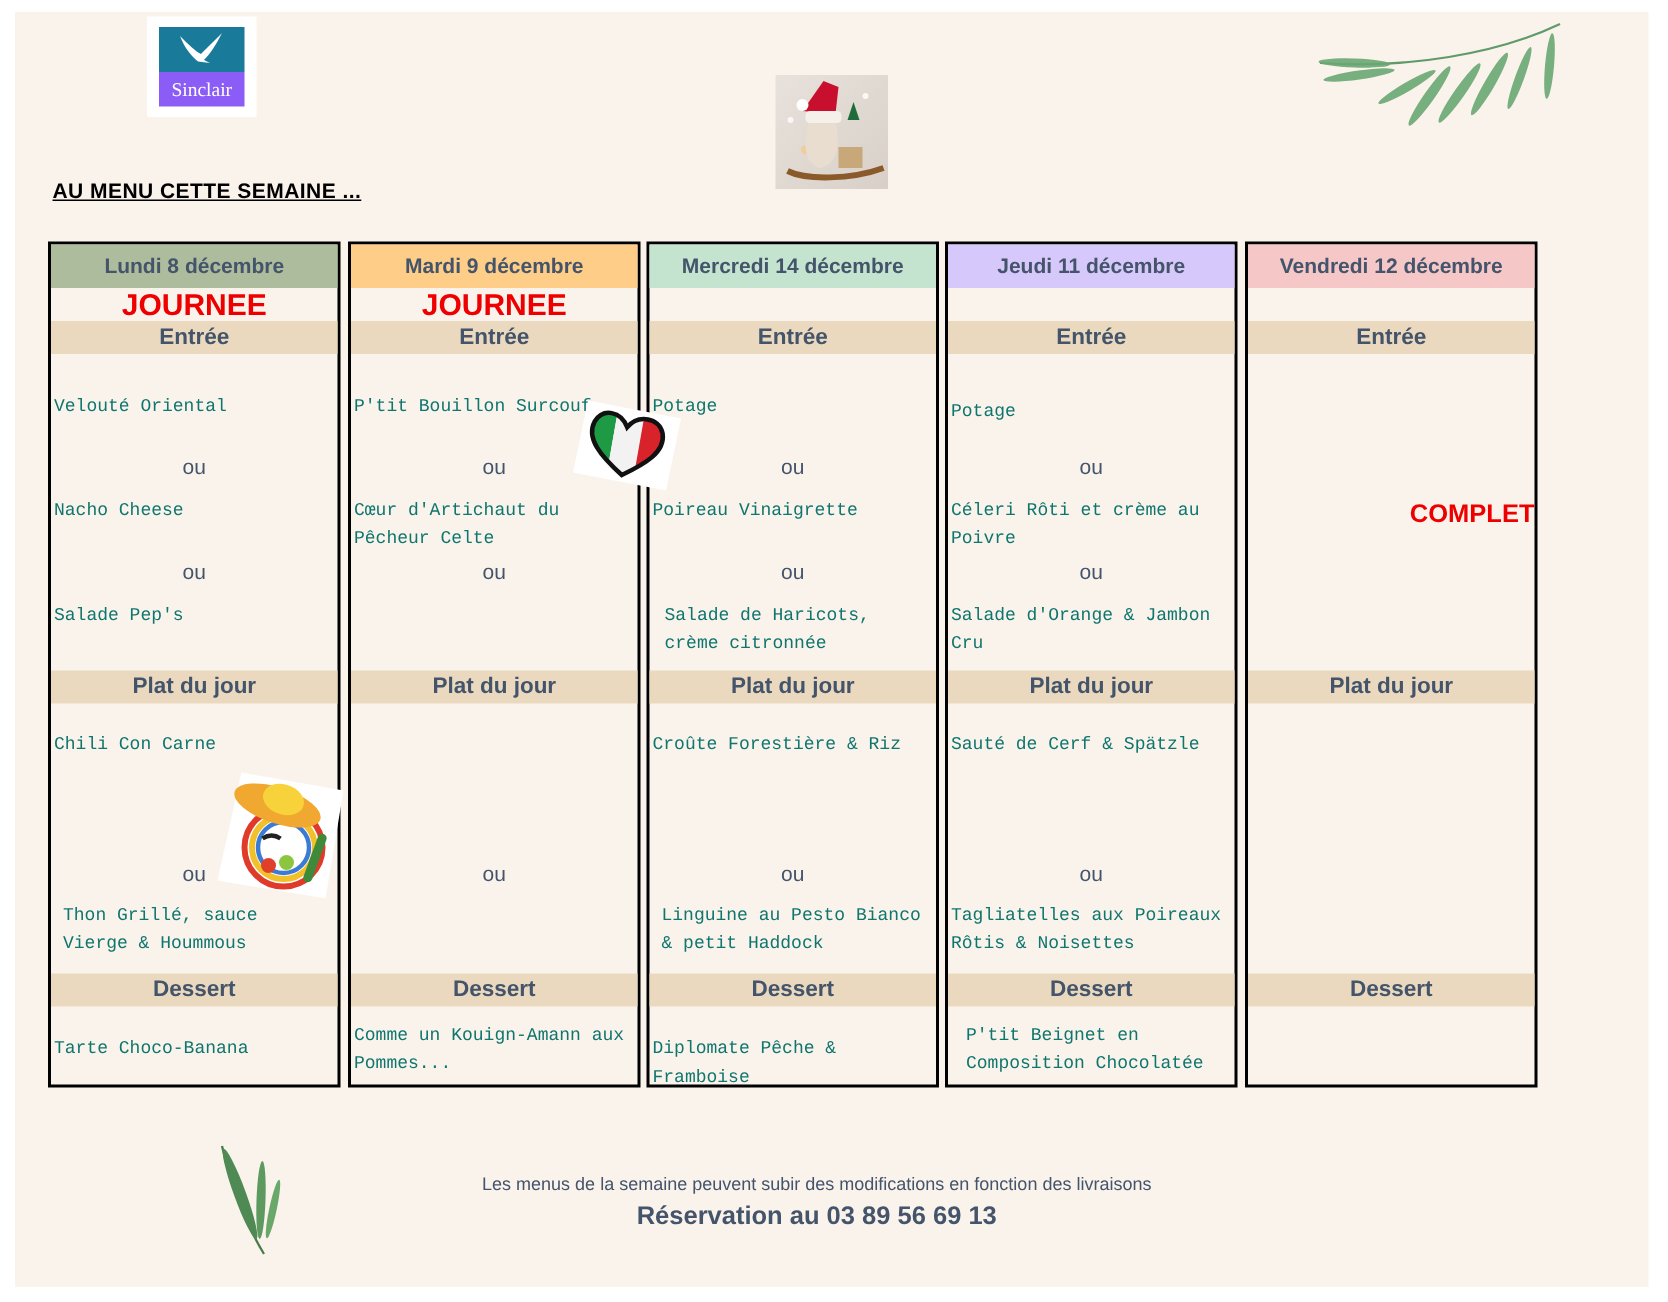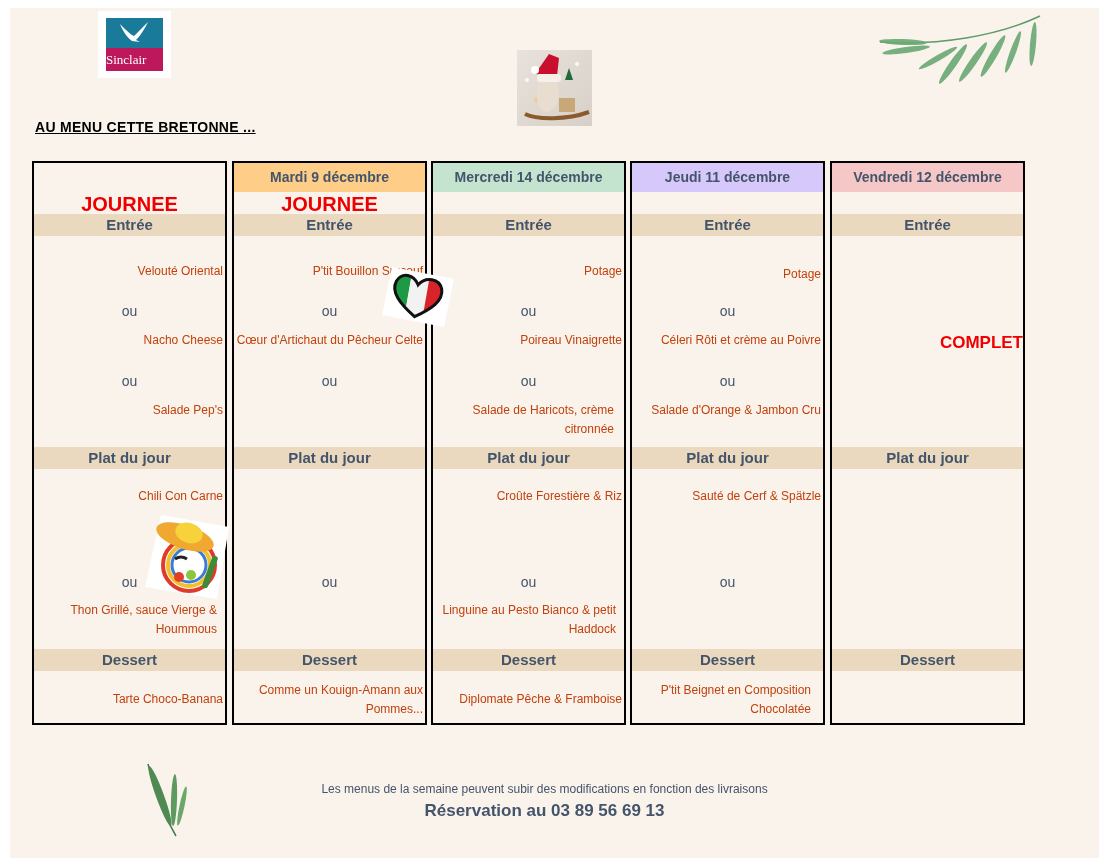--- a/index.html
+++ b/index.html
@@ -2,35 +2,35 @@
 <html><head>
 <meta charset="utf-8">
 <style>
   * { box-sizing: border-box; margin: 0; padding: 0; }
   html, body { width: 1112px; height: 868px; background: #ffffff; overflow: hidden; }
   body { font-family: "Liberation Sans", "DejaVu Sans", sans-serif; color: #44546a; position: relative; }
   .sheet { position: absolute; left: 10px; top: 8px; width: 1089px; height: 850px; background: #faf3ec; }
 
   .logo { position: absolute; left: 98px; top: 11px; width: 73px; height: 67px; background: #fff; padding: 7px 8px; }
   .logo .top { height: 30px; background: #1a7a9a; position: relative; }
-  .logo .bot { height: 23px; background: #be185d; color: #fff; font-family: "Liberation Serif", serif; font-size: 13px; text-align: left; line-height: 23px; }
+  .logo .bot { height: 23px; background: #8b5cf6; color: #fff; font-family: "Liberation Serif", serif; font-size: 13px; text-align: center; line-height: 23px; }
   .logo svg { position: absolute; left: 12px; top: 2px; }
 
   .xmas { position: absolute; left: 517px; top: 50px; width: 75px; height: 76px; background: linear-gradient(135deg,#e8e2dc,#d8d0c8); overflow: hidden; }
 
   .branch-top { position: absolute; left: 878px; top: 14px; }
   .branch-bot { position: absolute; left: 140px; top: 760px; }
 
   .headline { position: absolute; left: 35px; top: 119px; font-weight: bold; font-size: 14px; color: #000; text-decoration: underline; letter-spacing: 0.3px; }
 
   .col { position: absolute; top: 161px; width: 195px; height: 564px; border: 2px solid #000; background: #faf3ec; }
   .col .hdr { position: absolute; left: 0; right: 0; top: 0; height: 29px; font-weight: bold; font-size: 14px; text-align: center; line-height: 29px; color: #44546a; }
   .col .theme { position: absolute; left: 0; right: 0; top: 31px; height: 20px; font-weight: bold; font-size: 20px; color: #ee0000; text-align: center; line-height: 20px; }
   .col .sec { position: absolute; left: 0; right: 0; height: 22px; background: #ead9bf; font-weight: bold; font-size: 15px; text-align: center; line-height: 22px; color: #44546a; }
-  .col .item { position: absolute; left: 2px; right: 2px; font-size: 12px; line-height: 19px; text-align: right; color: #c2410c; }
+  .col .item { position: absolute; left: 2px; right: 2px; font-size: 12px; line-height: 19px; text-align: left; color: #0f766e; font-family: Liberation Mono, monospace; }
   .col .ou { position: absolute; left: 0; right: 0; font-size: 14px; text-align: center; color: #44546a; }
   .col .complet { position: absolute; left: 0; right: 0; top: 170px; font-weight: bold; font-size: 17px; color: #ee0000; text-align: right; }
 
   .sticker { position: absolute; z-index: 5; }
 
   .footer-note { position: absolute; left: 0; width: 1089px; top: 782px; font-size: 12px; text-align: center; color: #44546a; }
   .footer-res { position: absolute; left: 0; width: 1089px; top: 801px; font-size: 17px; font-weight: bold; text-align: center; color: #44546a; }
 </style>
 </head>
 <body>
@@ -79,23 +79,24 @@
 
 <div class="branch-bot">
   <svg width="60" height="80" viewBox="0 0 60 80">
     <path d="M8 4 C14 30, 24 56, 36 76" stroke="#4a7a4a" stroke-width="1.5" fill="none"></path>
     <ellipse cx="20" cy="36" rx="4" ry="32" fill="#4f8a55" transform="rotate(-20 20 36)"></ellipse>
     <ellipse cx="34" cy="40" rx="3" ry="26" fill="#5e9a60" transform="rotate(2 34 40)"></ellipse>
     <ellipse cx="42" cy="46" rx="2.5" ry="20" fill="#6aa86a" transform="rotate(12 42 46)"></ellipse>
   </svg>
 </div>
 
-<div class="headline">AU MENU CETTE BRETONNE ...</div>
+<div class="headline">AU MENU CETTE SEMAINE ...</div>
 
 <div class="col" style="left:32px;">
+  <div class="hdr" style="background:#adbc9c;">Lundi 8 décembre</div>
   <div class="theme">JOURNEE MEXICAINE</div>
   <div class="sec" style="top:51px;">Entrée</div>
   <div class="item" style="top:99px;">Velouté Oriental</div>
   <div class="ou" style="top:140px;">ou</div>
   <div class="item" style="top:168px;">Nacho Cheese</div>
   <div class="ou" style="top:210px;">ou</div>
   <div class="item" style="top:238px;">Salade Pep's</div>
   <div class="sec" style="top:284px;">Plat du jour</div>
   <div class="item" style="top:324px;">Chili Con Carne</div>
   <div class="ou" style="top:411px;">ou</div>
@@ -138,20 +139,21 @@
   <div class="hdr" style="background:#d6c8fb;">Jeudi 11 décembre</div>
   <div class="sec" style="top:51px;">Entrée</div>
   <div class="item" style="top:102px;">Potage</div>
   <div class="ou" style="top:140px;">ou</div>
   <div class="item" style="top:168px;">Céleri Rôti et crème au Poivre</div>
   <div class="ou" style="top:210px;">ou</div>
   <div class="item" style="top:238px;">Salade d'Orange &amp; Jambon Cru</div>
   <div class="sec" style="top:284px;">Plat du jour</div>
   <div class="item" style="top:324px;">Sauté de Cerf &amp; Spätzle</div>
   <div class="ou" style="top:411px;">ou</div>
+  <div class="item" style="top:438px;">Tagliatelles aux Poireaux Rôtis &amp; Noisettes</div>
   <div class="sec" style="top:486px;">Dessert</div>
   <div class="item" style="top:518px; left:12px; right:12px;">P'tit Beignet en Composition Chocolatée</div>
 </div>
 
 <div class="col" style="left:830px;padding-left:12px;">
   <div class="hdr" style="background:#f6c7c7;">Vendredi 12 décembre</div>
   <div class="sec" style="top:51px;">Entrée</div>
   <div class="complet">COMPLET</div>
   <div class="sec" style="top:284px;">Plat du jour</div>
   <div class="sec" style="top:486px;">Dessert</div>

